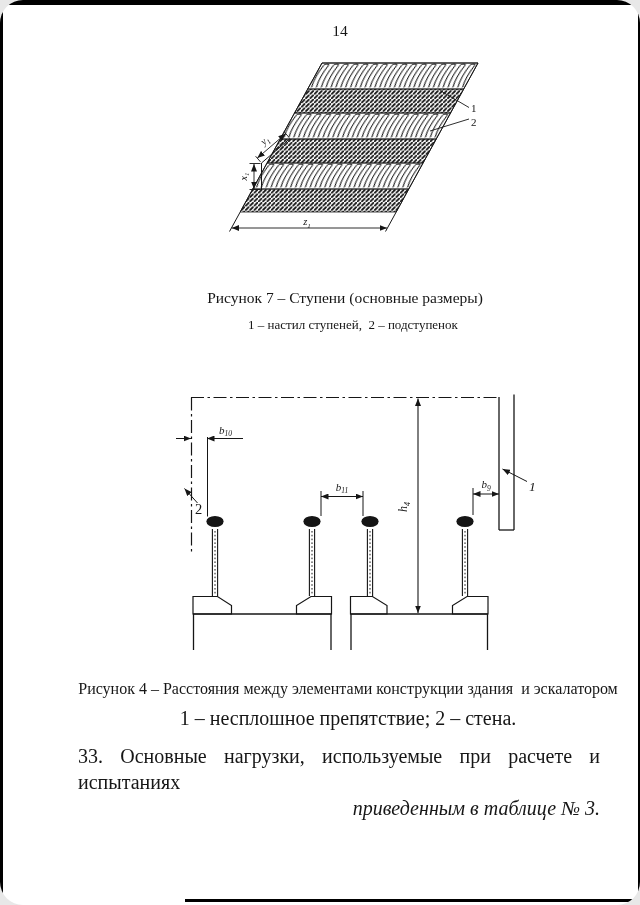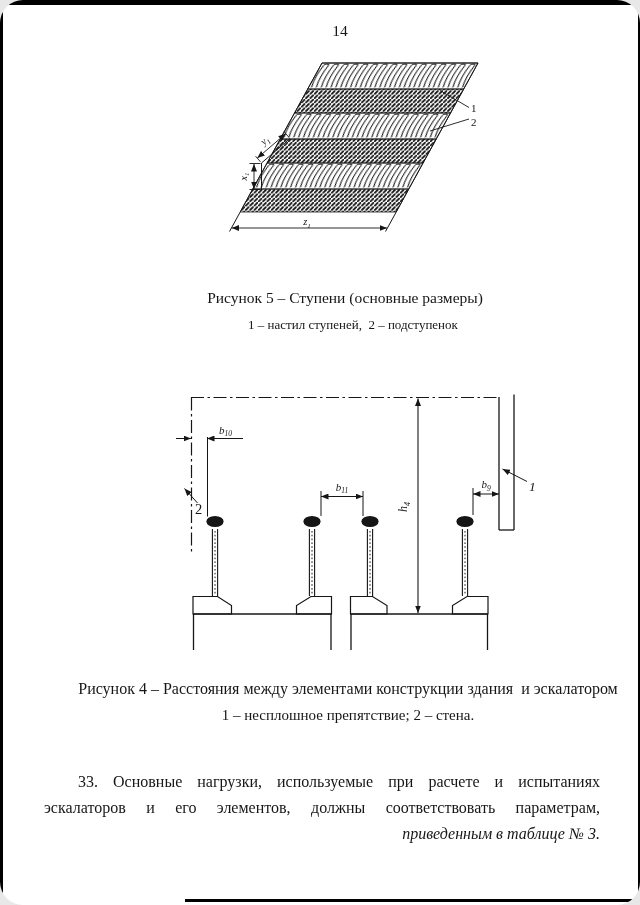--- a/index.html
+++ b/index.html
@@ -5,22 +5,22 @@
   html,body{margin:0;padding:0;background:#e8e8e8;}
   .page{position:relative;width:640px;height:905px;background:#fff;overflow:hidden;
         font-family:"Liberation Serif",serif;color:#161616;border-radius:23px;}
   .scan-border{position:absolute;background:#000;}
   .pageno{position:absolute;left:300px;top:22px;width:80px;text-align:center;
           font-size:15.5px;}
   .cap{position:absolute;text-align:center;}
   .cap3-1{left:50px;width:590px;top:289px;font-size:15.5px;}
   .cap3-2{left:58px;width:590px;top:317px;font-size:13px;}
   .cap4-1{left:56px;width:584px;top:680px;font-size:16px;}
-  .cap4-2{left:56px;width:584px;top:707px;font-size:15px;}
-  .para{position:absolute;left:44px;top:769px;width:556px;font-size:16px;line-height:26px;}
+  .cap4-2{left:56px;width:584px;top:707px;font-size:20px;}
+  .para{position:absolute;left:44px;top:743px;width:556px;font-size:20px;line-height:26px;}
   .jline{text-align:justify;text-align-last:justify;}
   .l1{padding-left:34px;}
   .l3{text-align:right;text-align-last:auto;font-style:italic;}
   svg{position:absolute;}
   .fig3{left:220px;top:55px;}
   .fig4{left:175px;top:385px;}
   svg text{font-family:"Liberation Serif",serif;fill:#161616;}
 </style>
 </head>
 <body>
@@ -100,21 +100,21 @@
     <text transform="translate(307,225)" text-anchor="middle" font-size="10.5" font-style="italic"><tspan>z</tspan><tspan font-size="7" dy="2.5">1</tspan></text>
 
     <g stroke="#161616" stroke-width="0.9" fill="none">
       <path d="M440,90.5 L469,107.5"></path>
       <path d="M430,131 L469,119"></path>
     </g>
     <text x="471" y="112" font-size="11">1</text>
     <text x="471" y="126" font-size="11">2</text>
   </svg>
 
-  <div class="cap cap3-1">Рисунок 5 – Ступени (основные размеры)</div>
+  <div class="cap cap3-1">Рисунок 7 – Ступени (основные размеры)</div>
   <div class="cap cap3-2">1 – настил ступеней, &nbsp;2 – подступенок</div>
 
   <svg class="fig4" width="378" height="278" viewBox="175 385 378 278">
     <defs>
       <marker id="ar4" markerUnits="userSpaceOnUse" markerWidth="8" markerHeight="6" refX="7.5" refY="3" orient="auto-start-reverse">
         <path d="M0,0 L7.5,3 L0,6 Z" fill="#161616"></path>
       </marker>
     </defs>
 
     <g stroke="#161616" stroke-width="1.2" fill="none" stroke-dasharray="13 3.5 2.5 3.5">
@@ -191,17 +191,16 @@
     <text x="195" y="514" font-size="14.5">2</text>
     <path d="M527,481.5 L502.5,469" stroke="#161616" stroke-width="1" fill="none" marker-end="url(#ar4)"></path>
     <text x="529" y="491" font-size="13.5" font-style="italic">1</text>
   </svg>
 
   <div class="cap cap4-1">Рисунок 4 – Расстояния между элементами конструкции здания &nbsp;и эскалатором</div>
   <div class="cap cap4-2">1 – несплошное препятствие; 2 – стена.</div>
 
   <div class="para">
     <div class="jline l1">33. Основные нагрузки, используемые при расчете и испытаниях</div>
-    <div class="jline">эскалаторов и его элементов, должны соответствовать параметрам,</div>
     <div class="l3">приведенным в таблице № 3.</div>
   </div>
 
 </div>
 
 </body></html>

